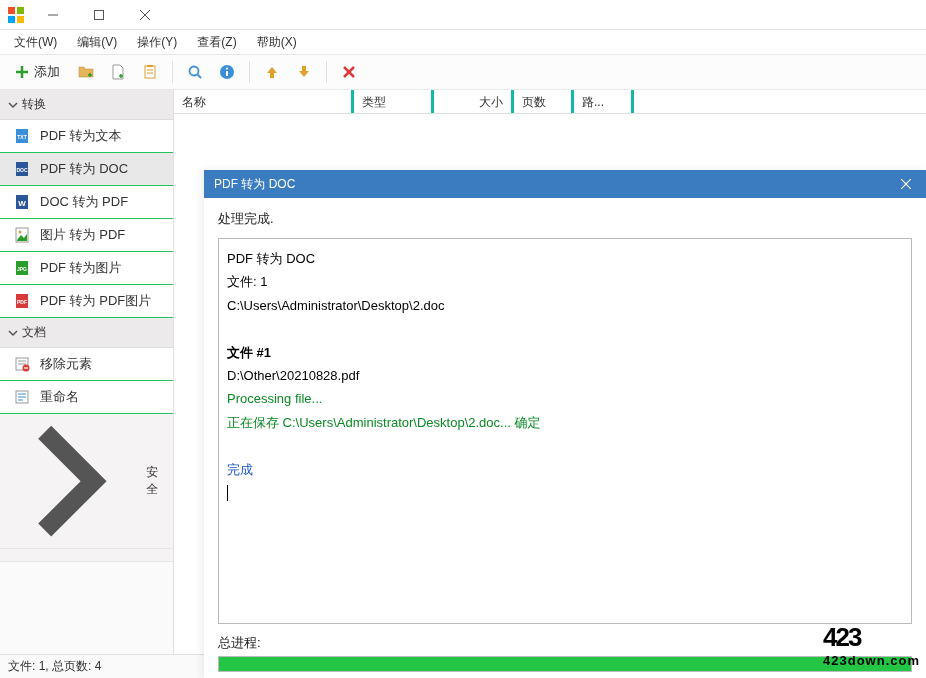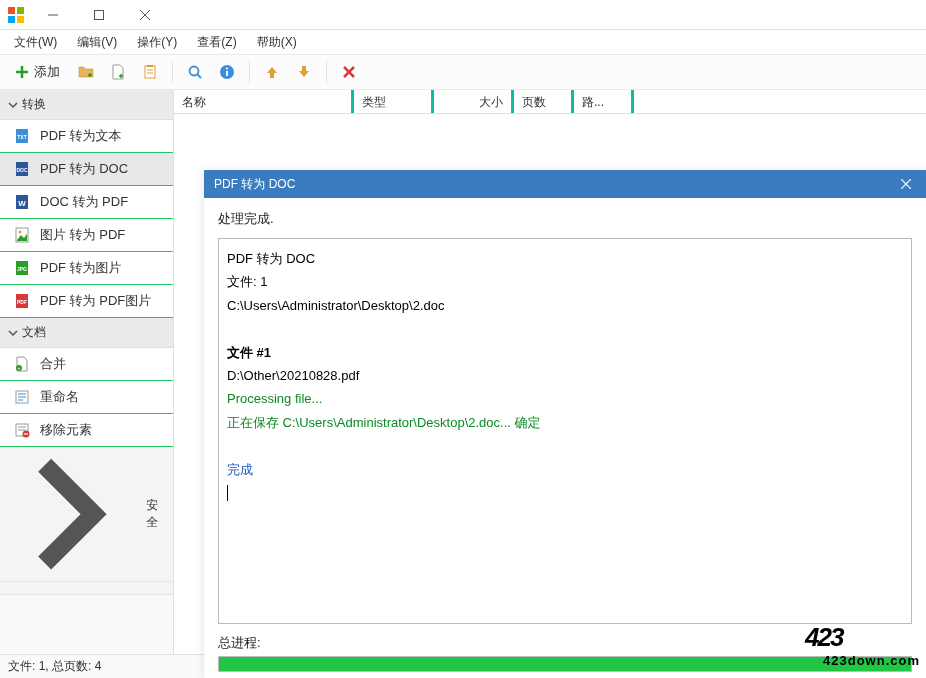--- a/index.html
+++ b/index.html
@@ -254,22 +254,22 @@
     .watermark {
       position: absolute;
       right: 6px;
       bottom: 10px;
       font-family: Arial, sans-serif;
       font-weight: 900;
       font-size: 18px;
       color: #000;
       pointer-events: none;
     }
-    .watermark .big { font-size: 26px; font-style: italic; letter-spacing: -2px; }
-    .watermark .small { font-size: 13px; display:block; letter-spacing: 1px; margin-left: 18px; }
+    .watermark .big { font-size: 26px; letter-spacing: -2px; }
+    .watermark .small { font-size: 13px; display:block; letter-spacing: 1px; }
     
     
     svg.ic { width: 16px; height: 16px; }
   </style>
 </head>
 <body>
 
 <div class="titlebar">
   <svg class="app-icon" viewBox="0 0 16 16">
     <rect x="0" y="0" width="7" height="7" fill="#f25022"></rect>
@@ -424,44 +424,36 @@
     </div>
 
     <div class="sb-section-header">
       <svg class="chev" viewBox="0 0 10 10">
           <path d="M1 3 L5 7 L9 3" fill="none" stroke="#555" stroke-width="1.5"></path>
         </svg>
       <span>文档</span>
     </div>
     <div class="sb-item">
       <svg class="icon" viewBox="0 0 16 16">
-          <path d="M3 1 h7 l3 3 v11 h-10 z" fill="#fff" stroke="#999"></path>
-          <circle cx="5" cy="12" r="3" fill="#2a9e2a"></circle>
-          <text x="5" y="14" font-size="5" fill="#fff" text-anchor="middle">+</text>
-        </svg>
-      <span>合并</span>
-    </div>
-    <div class="sb-item">
-      <svg class="icon" viewBox="0 0 16 16">
-          <rect x="2" y="2" width="12" height="12" fill="#fff" stroke="#999"></rect>
-          <line x1="4" y1="5" x2="12" y2="5" stroke="#3a8fd8"></line>
-          <line x1="4" y1="8" x2="12" y2="8" stroke="#3a8fd8"></line>
-          <line x1="4" y1="11" x2="9" y2="11" stroke="#3a8fd8"></line>
-        </svg>
-      <span>重命名</span>
-    </div>
-    <div class="sb-item">
-      <svg class="icon" viewBox="0 0 16 16">
           <rect x="2" y="2" width="12" height="12" fill="#fff" stroke="#999"></rect>
           <line x1="4" y1="5" x2="12" y2="5" stroke="#999"></line>
           <line x1="4" y1="8" x2="12" y2="8" stroke="#999"></line>
           <circle cx="12" cy="12" r="3.5" fill="#d83a3a"></circle>
           <line x1="10" y1="12" x2="14" y2="12" stroke="#fff" stroke-width="1.2"></line>
         </svg>
       <span>移除元素</span>
+    </div>
+    <div class="sb-item">
+      <svg class="icon" viewBox="0 0 16 16">
+          <rect x="2" y="2" width="12" height="12" fill="#fff" stroke="#999"></rect>
+          <line x1="4" y1="5" x2="12" y2="5" stroke="#3a8fd8"></line>
+          <line x1="4" y1="8" x2="12" y2="8" stroke="#3a8fd8"></line>
+          <line x1="4" y1="11" x2="9" y2="11" stroke="#3a8fd8"></line>
+        </svg>
+      <span>重命名</span>
     </div>
 
     <div class="sb-cat">
       <svg class="chev" viewBox="0 0 10 10">
           <path d="M3 1 L7 5 L3 9" fill="none" stroke="#555" stroke-width="1.5"></path>
         </svg>
       <span>安全</span>
     </div>
     <div class="sb-cat">
       

